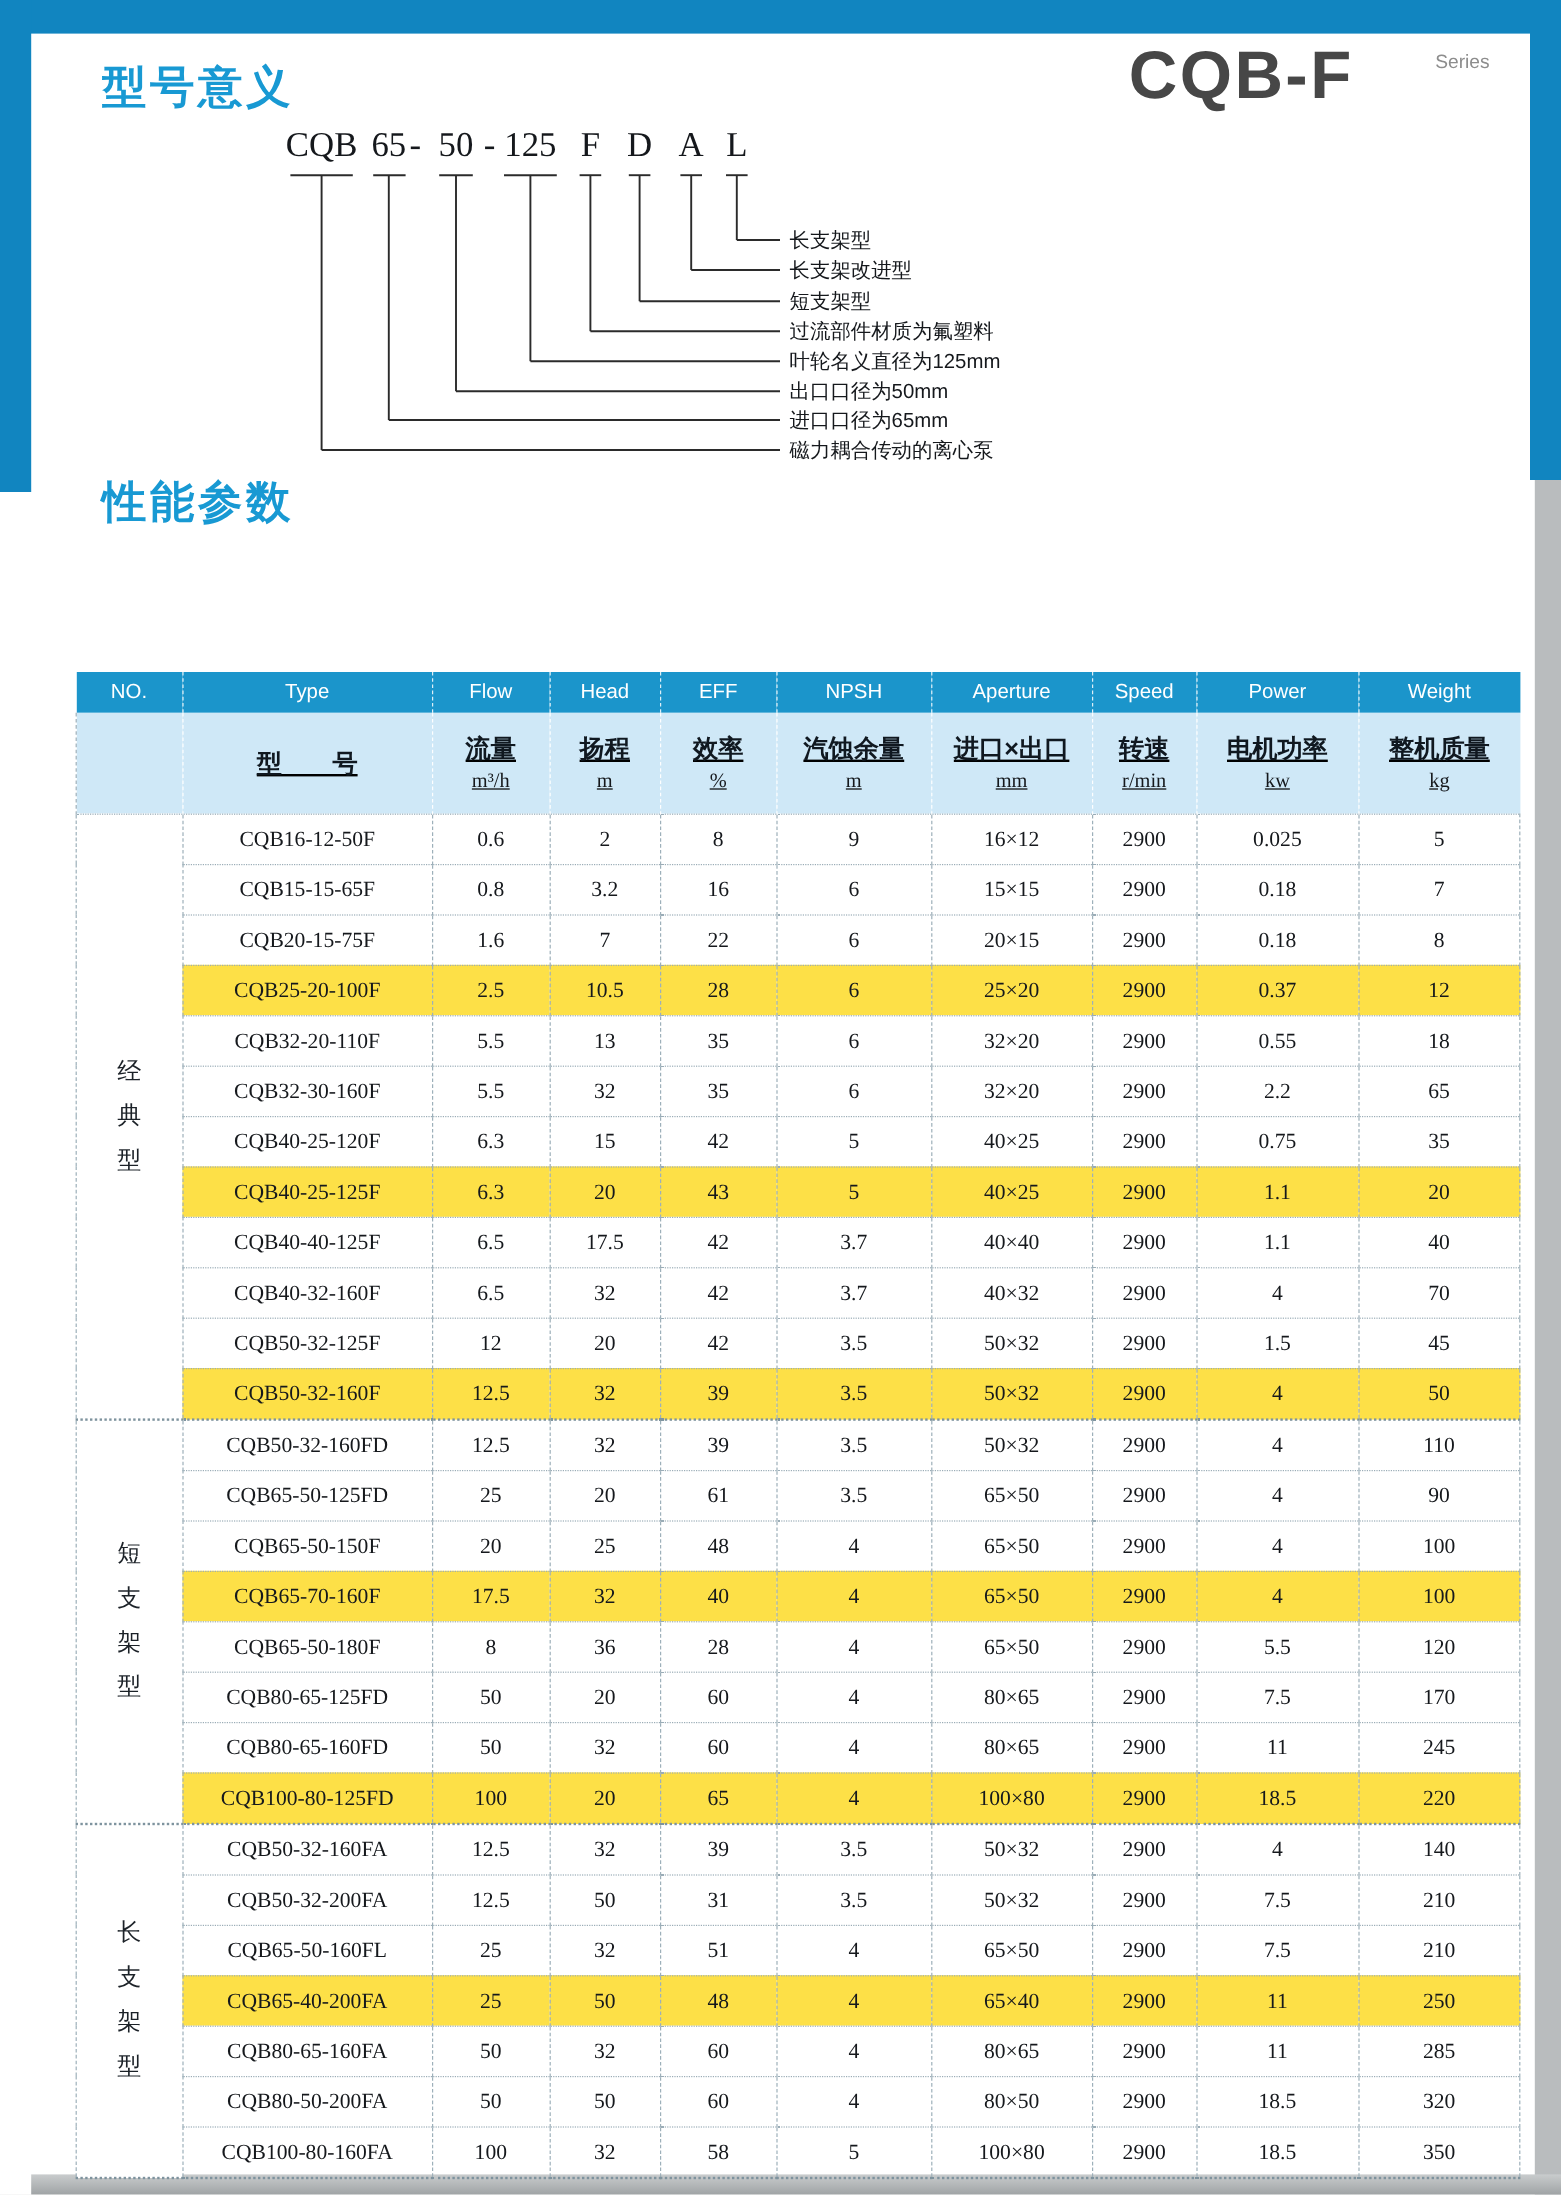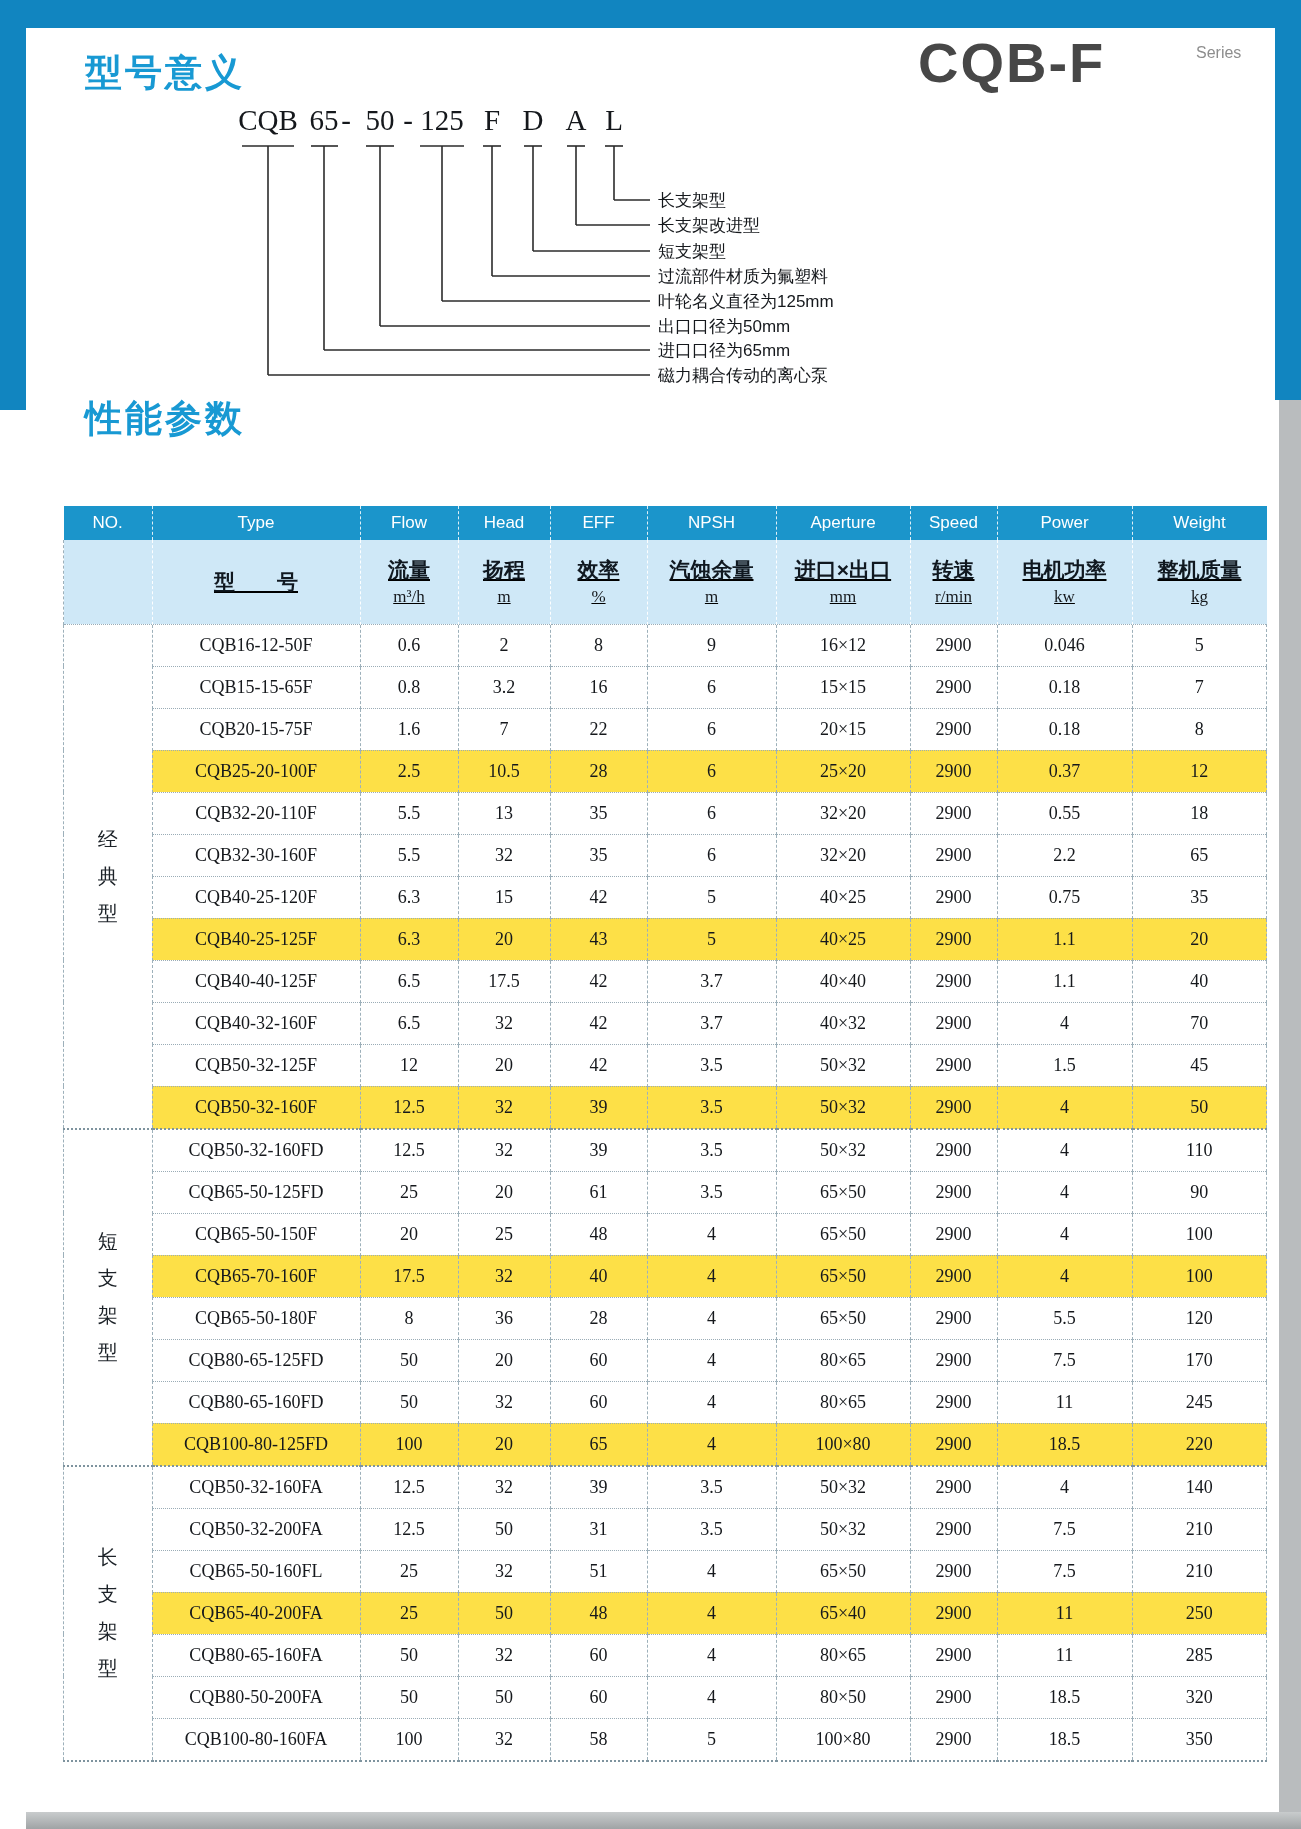--- a/index.html
+++ b/index.html
@@ -10,31 +10,31 @@
   .frame-left{position:absolute;left:0;top:0;width:26px;height:410px;background:#1185c0;}
   .frame-right{position:absolute;left:1275px;top:0;width:26px;height:400px;background:#1185c0;}
   .edge-right{position:absolute;left:1279px;top:400px;width:22px;height:1429px;background:#b9bcbe;}
   .edge-bottom{position:absolute;left:26px;top:1812px;width:1275px;height:17px;
                background:linear-gradient(to bottom,#c9cccd,#9fa3a5);}
   
   .sec-title{position:absolute;left:85px;font:700 37px "Liberation Sans",sans-serif;
              color:#1899d3;letter-spacing:3px;margin:0;}
   #t1{top:48px;} #t2{top:394px;}
   
-  .brand{position:absolute;left:918px;top:30px;width:210px;
+  .brand{position:absolute;left:918px;top:30px;width:210px;text-align:right;
          font:800 56px "Liberation Sans",sans-serif;color:#474747;letter-spacing:2px;}
   .series{position:absolute;left:1196px;top:44px;font:400 16px "Liberation Sans",sans-serif;color:#8d8d8d;}
   
   .diagram{position:absolute;left:180px;top:100px;}
   .diagram text{fill:#15181c;}
   .tok{font:400 29px "Liberation Serif",serif;}
   .lbl{font:400 17px "Liberation Sans",sans-serif;}
   .diagram line{stroke:#2b2b2b;stroke-width:1.6;}
   
-  .perf-table{position:absolute;left:63px;top:506px;width:1174px;border-collapse:collapse;
+  .perf-table{position:absolute;left:63px;top:560px;width:1174px;border-collapse:collapse;
               table-layout:fixed;border-bottom:2px dotted #7e939e;}
   .c0{width:86px;}.c1{width:205px;}.c2{width:95px;}.c3{width:89px;}.c4{width:94px;}
   .c5{width:126px;}.c6{width:131px;}.c7{width:84px;}.c8{width:132px;}.c9{width:132px;}
   tr.enrow{height:34px;background:#1b95cb;}
   th.hen{color:#ffffff;font:400 17px "Liberation Sans",sans-serif;font-weight:400;
          border-left:1px dashed rgba(255,255,255,.85);}
   th.hen:first-child{border-left:none;}
   tr.cnrow{height:84px;background:#cfe8f7;}
   th.hcn{border-left:1px dashed rgba(255,255,255,.95);vertical-align:middle;padding:2px 0;}
   th.hcn:first-child{border-left:1px dashed #9db0ba;}
@@ -185,21 +185,21 @@
             <div>典</div>
             <div>型</div>
           </th>
           <td class="c1">CQB16-12-50F</td>
           <td class="c2">0.6</td>
           <td class="c3">2</td>
           <td class="c4">8</td>
           <td class="c5">9</td>
           <td class="c6">16×12</td>
           <td class="c7">2900</td>
-          <td class="c8">0.046</td>
+          <td class="c8">0.025</td>
           <td class="c9">5</td>
         </tr>
         <tr>
           <td class="c1">CQB15-15-65F</td>
           <td class="c2">0.8</td>
           <td class="c3">3.2</td>
           <td class="c4">16</td>
           <td class="c5">6</td>
           <td class="c6">15×15</td>
           <td class="c7">2900</td>

